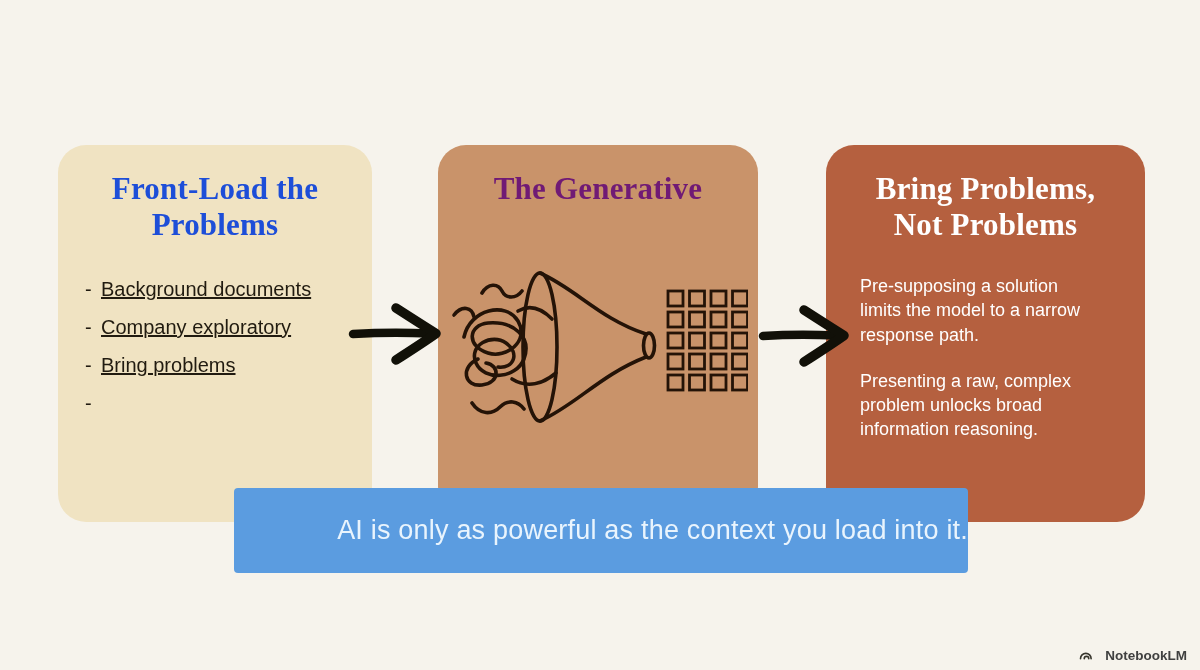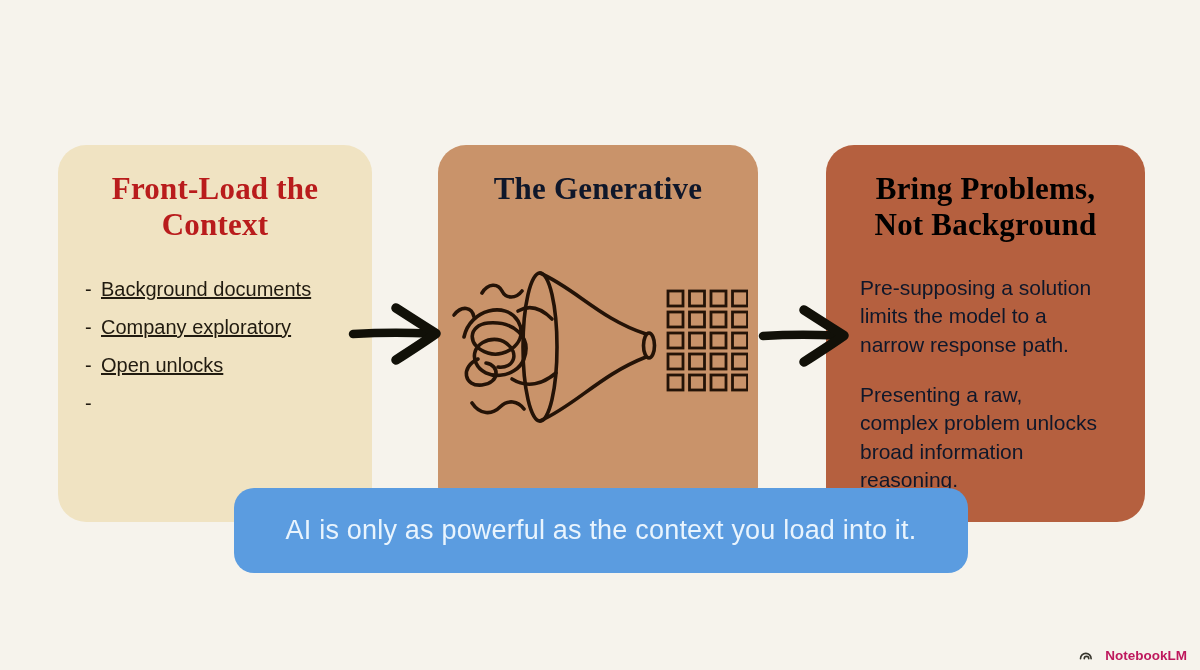--- a/index.html
+++ b/index.html
@@ -25,108 +25,108 @@
     text-align: center;
     letter-spacing: 0.2px;
   }
   .card-title span { display: block; }
 
   
   .card.context {
     left: 58px; top: 145px; width: 314px; height: 377px;
     background: #f0e3c2;
   }
-  .card.context .card-title { color: #b91c1c; }
+  .card.context .card-title { color: #1d4ed8; }
   .bullets {
     margin: 33px 0 0 27px; padding: 0;
     list-style: none;
     font-size: 20px;
     line-height: 1.35;
     color: #211b10;
   }
   .bullets li { display: flex; margin-bottom: 11px; }
   .bullets .dash { flex: none; width: 16px; }
   .bullets .bullet-text { max-width: 212px; text-decoration: underline; }
 
   
   .card.engine {
     left: 438px; top: 145px; width: 320px; height: 370px;
     background: #c9936a;
   }
-  .card.engine .card-title { color: #0f172a; }
+  .card.engine .card-title { color: #701a75; }
   .illustration { position: absolute; left: 10px; top: 122px; }
 
   
   .card.problems {
     left: 826px; top: 145px; width: 319px; height: 377px;
     background: #b5603f;
   }
-  .card.problems .card-title { color: #000000; }
+  .card.problems .card-title { color: #ffffff; }
   .paras {
     margin: 31px 30px 0 34px;
-    font-size: 21px;
+    font-size: 18px;
     line-height: 1.35;
-    color: #0f172a;
+    color: #ffffff;
   }
   .paras p { margin: 0 0 22px 0; max-width: 240px; }
 
   
   .arrow { position: absolute; z-index: 2; }
   .arrow path { stroke: #111008; fill: none; stroke-linecap: round; stroke-linejoin: round; }
 
   
   .banner {
     position: absolute;
     left: 234px; top: 488px; width: 734px; height: 85px;
     background: #5b9ce0;
-    border-radius: 20px;
+    border-radius: 4px;
     z-index: 5;
-    display: flex; align-items: center; justify-content: center;
+    display: flex; align-items: center; justify-content: flex-end;
     color: #e9f4fd;
     font-size: 27px;
     letter-spacing: 0.2px;
   }
 
   
   .brand {
     position: absolute;
     right: 13px; bottom: 7px;
     display: flex; align-items: center; gap: 12px;
-    color: #be185d;
+    color: #404040;
     font-size: 13.5px;
     font-weight: 700;
     z-index: 6;
   }
   .brand svg { display: block; }
 
   
   .ink { stroke: #241307; fill: none; stroke-linecap: round; }
 </style>
 </head>
 <body>
 
 <div class="stage">
 
   <section class="card context">
     <h2 class="card-title">
       <span>Front-Load the</span>
-      <span>Context</span>
+      <span>Problems</span>
     </h2>
     <ul class="bullets">
       <li>
         <span class="dash">-</span>
         <span class="bullet-text">Background documents</span>
       </li>
       <li>
         <span class="dash">-</span>
         <span class="bullet-text">Company exploratory</span>
       </li>
       <li>
         <span class="dash">-</span>
-        <span class="bullet-text">Open unlocks</span>
+        <span class="bullet-text">Bring problems</span>
       </li>
       <li>
         <span class="dash">-</span>
       </li>
     </ul>
   </section>
 
   <svg class="arrow" style="left:346px; top:300px;" width="104" height="66" viewBox="0 0 104 66">
     <path d="M7 34 C 32 32.5, 62 32.5, 84 33.5" stroke-width="8.5"></path>
     <path d="M50 8 Q 78 26 90 33.5 Q 78 42 50 60" stroke-width="9.5"></path>
@@ -181,21 +181,21 @@
   </section>
 
   <svg class="arrow" style="left:750px; top:302px;" width="104" height="66" viewBox="0 0 104 66">
     <path d="M13 34 C 36 32.5, 64 32.5, 86 33.5" stroke-width="8.5"></path>
     <path d="M54 8 Q 82 26 94 33.5 Q 82 42 54 60" stroke-width="9.5"></path>
   </svg>
 
   <section class="card problems">
     <h2 class="card-title">
       <span>Bring Problems,</span>
-      <span>Not Background</span>
+      <span>Not Problems</span>
     </h2>
     <div class="paras">
       <p>Pre-supposing a solution limits the model to a narrow response path.</p>
       <p>Presenting a raw, complex problem unlocks broad information reasoning.</p>
     </div>
   </section>
 
   <div class="banner">
     <span>AI is only as powerful as the context you load into it.</span>
   </div>

